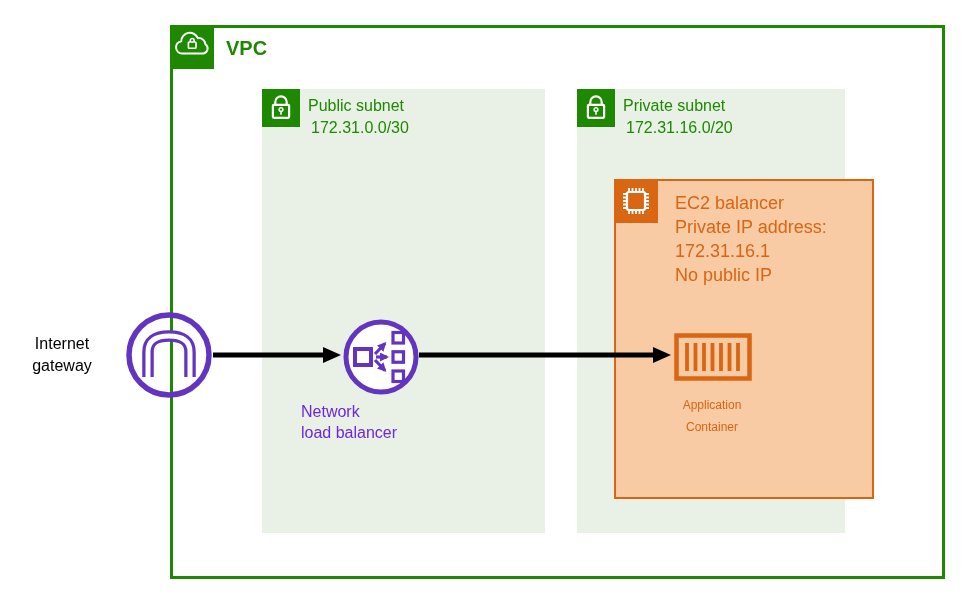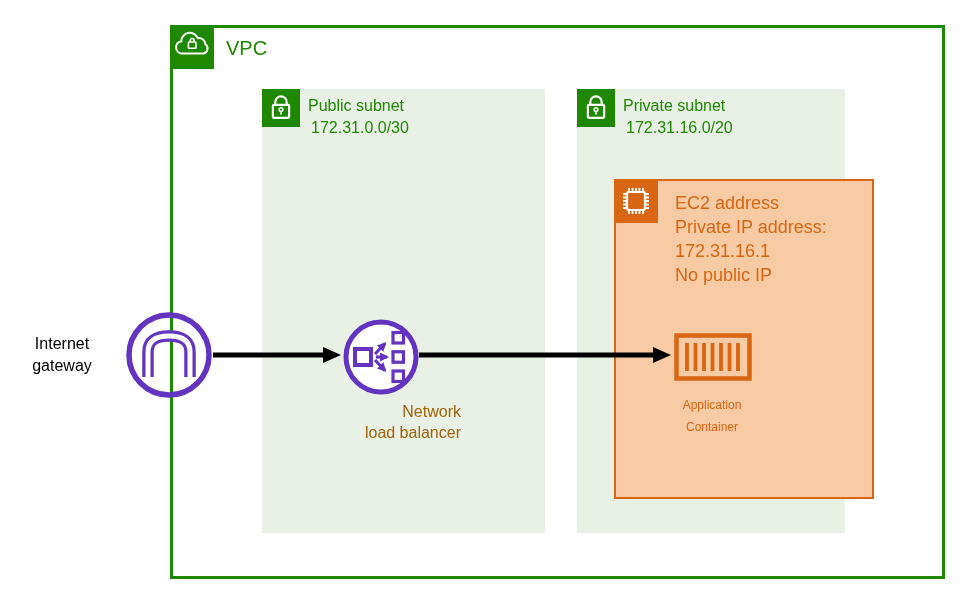--- a/index.html
+++ b/index.html
@@ -8,40 +8,40 @@
     --purple:#6234bf; --black:#000000; --white:#ffffff;
   }
   *{box-sizing:border-box;margin:0;padding:0}
   body{background:#fff;font-family:"Liberation Sans",sans-serif;}
   #canvas{position:relative;width:968px;height:602px;background:#fff;overflow:hidden;}
   .abs{position:absolute;}
 
   
   .vpc-box{left:170px;top:25px;width:775px;height:554px;border:3px solid var(--green);background:transparent;}
   .vpc-icon{left:-3px;top:-3px;width:44px;height:44px;background:var(--green);}
-  .vpc-label{left:53px;top:9px;font-size:20px;font-weight:normal;color:var(--green);}
+  .vpc-label{left:53px;top:9px;font-size:20px;font-weight:bold;color:var(--green);}
 
   
   .subnet{top:89px;height:444px;background:var(--green-light);}
   .subnet-public{left:262px;width:283px;}
   .subnet-private{left:577px;width:268px;}
   .subnet-icon{left:0;top:0;width:38px;height:38px;background:var(--green);}
   .subnet-text{left:46px;top:6px;line-height:22px;font-size:16px;color:var(--green);}
   .subnet-cidr{padding-left:3px;}
 
   
   .ec2-box{left:37px;top:90px;width:260px;height:320px;background:var(--orange-light);border:2px solid var(--orange);}
   .ec2-icon{left:-2px;top:-2px;width:44px;height:44px;background:var(--orange);}
   .ec2-text{left:59px;top:10px;font-size:18px;line-height:24px;color:var(--orange);}
 
   
   .igw-svg{left:124px;top:310px;}
   .igw-label{left:8px;top:333px;width:108px;text-align:center;font-size:16px;line-height:22px;color:#000000;}
   .nlb-svg{left:343px;top:319px;}
-  .nlb-label{left:301px;top:401px;width:160px;text-align:right;font-size:16px;line-height:21px;color:#a16207;}
+  .nlb-label{left:301px;top:401px;width:160px;text-align:left;font-size:16px;line-height:21px;color:#6d28d9;}
   .cont-svg{left:674px;top:333px;}
   .cont-label{left:637px;top:394px;width:150px;text-align:center;font-size:12px;line-height:22px;color:var(--orange);}
   .arrow1{left:212px;top:344px;}
   .arrow2{left:418px;top:344px;}
 
   
   .s-white{stroke:#fff;fill:none;}
   .s-purple{stroke:var(--purple);fill:none;}
   .f-purple{fill:var(--purple);stroke:none;}
   .s-orange{stroke:var(--orange);fill:none;}
@@ -96,21 +96,21 @@
     </div>
 
     <div class="abs ec2-box">
       <div class="abs ec2-icon">
         <svg width="44" height="44" viewBox="0 0 44 44">
           <rect class="s-white" stroke-width="2.2" x="13" y="13" width="18" height="18" rx="2"></rect>
           <path class="s-white" stroke-width="1.8" d="M15 9v4M18.5 9v4M22 9v4M25.5 9v4M29 9v4 M15 31v4M18.5 31v4M22 31v4M25.5 31v4M29 31v4 M9 15h4M9 18.5h4M9 22h4M9 25.5h4M9 29h4 M31 15h4M31 18.5h4M31 22h4M31 25.5h4M31 29h4"></path>
         </svg>
       </div>
       <div class="abs ec2-text">
-        <div>EC2 address</div>
+        <div>EC2 balancer</div>
         <div>Private IP address:</div>
         <div>172.31.16.1</div>
         <div>No public IP</div>
       </div>
 
     </div>
   </div>
 
   <svg class="abs igw-svg" width="90" height="90" viewBox="0 0 90 90">
     <circle class="circle-open" stroke-width="5.5" cx="45" cy="45" r="40"></circle>

